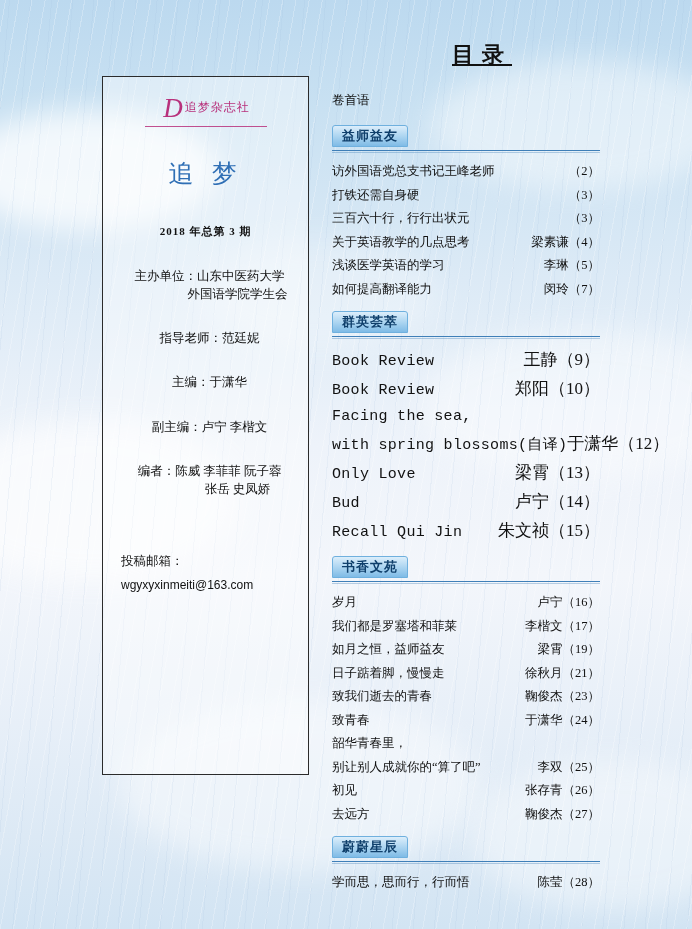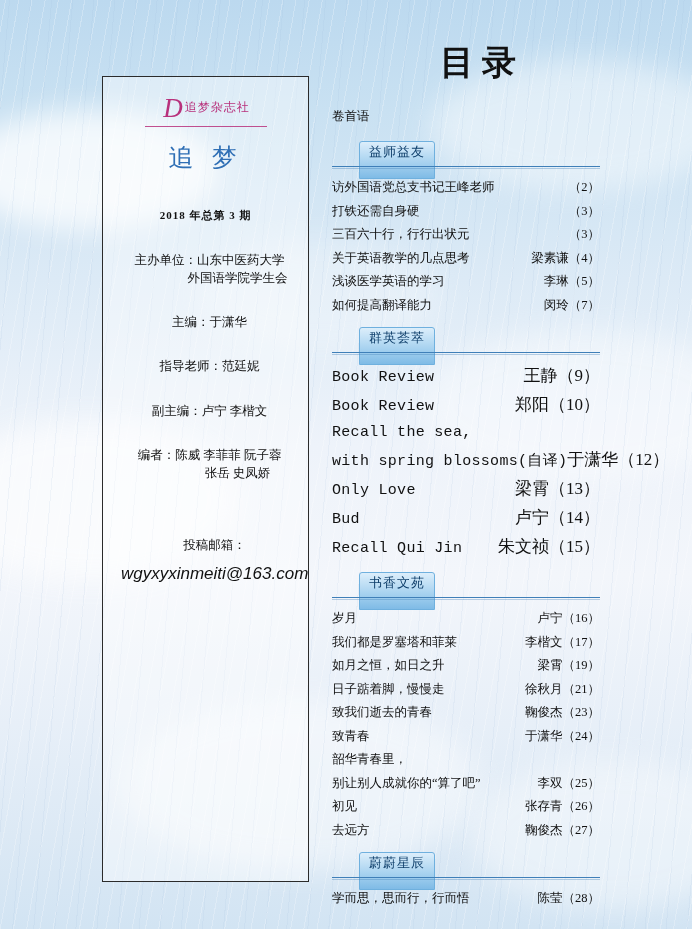--- a/index.html
+++ b/index.html
@@ -73,21 +73,21 @@
     opacity: .5;
     pointer-events: none;
   }
 
   
   .left-panel {
     position: absolute;
     left: 102px;
     top: 76px;
     width: 207px;
-    height: 806px;
+    height: 699px;
     border: 1px solid #2b2b2b;
     background: rgba(255,255,255,0.42);
     box-sizing: border-box;
     text-align: center;
     color: #1b1b1b;
   }
   .logo-wrap {
     margin-top: 16px;
     height: 34px;
     position: relative;
@@ -112,21 +112,21 @@
     left: 2px;
   }
   .logo-rule {
     width: 122px;
     height: 1px;
     background: #b8317c;
     margin: 6px auto 0;
     opacity: .85;
   }
   .zhuimeng {
-    margin-top: 14px;
+    margin-top: 30px;
     font-family: "Liberation Serif", serif;
     font-size: 25px;
     color: #2f6fb5;
     letter-spacing: 6px;
     font-weight: 400;
   }
   .issue {
     margin-top: 34px;
     font-family: "Liberation Serif", serif;
     font-size: 11px;
@@ -141,48 +141,48 @@
     padding-right: 10px;
     font-family: "Liberation Serif", serif;
     font-size: 12.5px;
     line-height: 1.45;
     color: #111;
   }
   .meta-row { margin-bottom: 26px; }
   .meta-row .sub { display: block; padding-left: 56px; }
   .mail-block {
     margin-top: 52px;
-    text-align: center;
+    text-align: left;
     padding-left: 18px;
     font-family: "Liberation Serif", serif;
     font-size: 12.5px;
     line-height: 1.9;
     color: #111;
   }
   .mail-addr {
     font-family: "Liberation Sans", sans-serif;
-    font-size: 17px;
-    font-style: italic;
+    font-size: 12px;
   }
 
   
   .toc {
     position: absolute;
     left: 332px;
     top: 40px;
     width: 268px;
   }
   .toc-title {
     font-family: "Liberation Serif", serif;
-    font-size: 34px;
+    font-size: 22px;
     font-weight: bold;
     letter-spacing: 8px;
     color: #111;
     text-align: center;
     margin: 0 0 22px 32px;
+    text-decoration: underline;
   }
   .plain-head {
     font-family: "Liberation Serif", serif;
     font-size: 12.5px;
     color: #111;
     margin-bottom: 10px;
   }
   .entry {
     display: flex;
     align-items: baseline;
@@ -215,25 +215,24 @@
     height: 26px;
   }
   .sec-tab {
     display: inline-block;
     background: linear-gradient(180deg,#dceefb 0%, #a9d3f0 55%, #7fbbe6 100%);
     border: 1px solid #6fb0de;
     border-radius: 3px 3px 0 0;
     color: #0f3f6b;
     font-family: "Liberation Serif", serif;
     font-size: 13px;
-    font-weight: normal;
+    font-weight: bold;
     letter-spacing: 1px;
-    padding: 3px 9px 20px;
+    padding: 3px 9px 4px;
     line-height: 1;
-    margin-left: 27px;
   }
   .sec-rule {
     position: absolute;
     left: 0;
     right: 0;
     bottom: 0;
     height: 1px;
     background: #3f7fb8;
   }
   .sec-rule::after {
@@ -266,24 +265,24 @@
     </div>
     <div class="zhuimeng">追 梦</div>
     <div class="issue">2018 年总第 3 期</div>
 
     <div class="meta-block">
       <div class="meta-row">
         <span>主办单位：山东中医药大学</span>
         <span class="sub">外国语学院学生会</span>
       </div>
       <div class="meta-row">
+        <span>指导老师：范廷妮</span>
+      </div>
+      <div class="meta-row">
         <span>主编：于潇华</span>
-      </div>
-      <div class="meta-row">
-        <span>指导老师：范廷妮</span>
       </div>
       <div class="meta-row">
         <span>副主编：卢宁  李楷文</span>
       </div>
       <div class="meta-row">
         <span>编者：陈威  李菲菲  阮子蓉</span>
         <span class="sub">张岳  史凤娇</span>
       </div>
     </div>
 
@@ -338,21 +337,21 @@
             <span class="t">Book Review</span>
             <span class="spacer"></span>
             <span class="a">王静（9）</span>
           </div>
           <div class="entry en">
             <span class="t">Book Review</span>
             <span class="spacer"></span>
             <span class="a">郑阳（10）</span>
           </div>
           <div class="entry en cont">
-            <span class="t">Recall the sea,</span>
+            <span class="t">Facing the sea,</span>
             <span class="spacer"></span>
             <span class="a"></span>
           </div>
           <div class="entry en">
             <span class="t">with spring blossoms(自译)</span>
             <span class="spacer"></span>
             <span class="a">于潇华（12）</span>
           </div>
           <div class="entry en">
             <span class="t">Only Love</span>
@@ -376,21 +375,21 @@
             <span class="t">岁月</span>
             <span class="spacer"></span>
             <span class="a">卢宁（16）</span>
           </div>
           <div class="entry">
             <span class="t">我们都是罗塞塔和菲莱</span>
             <span class="spacer"></span>
             <span class="a">李楷文（17）</span>
           </div>
           <div class="entry">
-            <span class="t">如月之恒，如日之升</span>
+            <span class="t">如月之恒，益师益友</span>
             <span class="spacer"></span>
             <span class="a">梁霄（19）</span>
           </div>
           <div class="entry">
             <span class="t">日子踮着脚，慢慢走</span>
             <span class="spacer"></span>
             <span class="a">徐秋月（21）</span>
           </div>
           <div class="entry">
             <span class="t">致我们逝去的青春</span>

